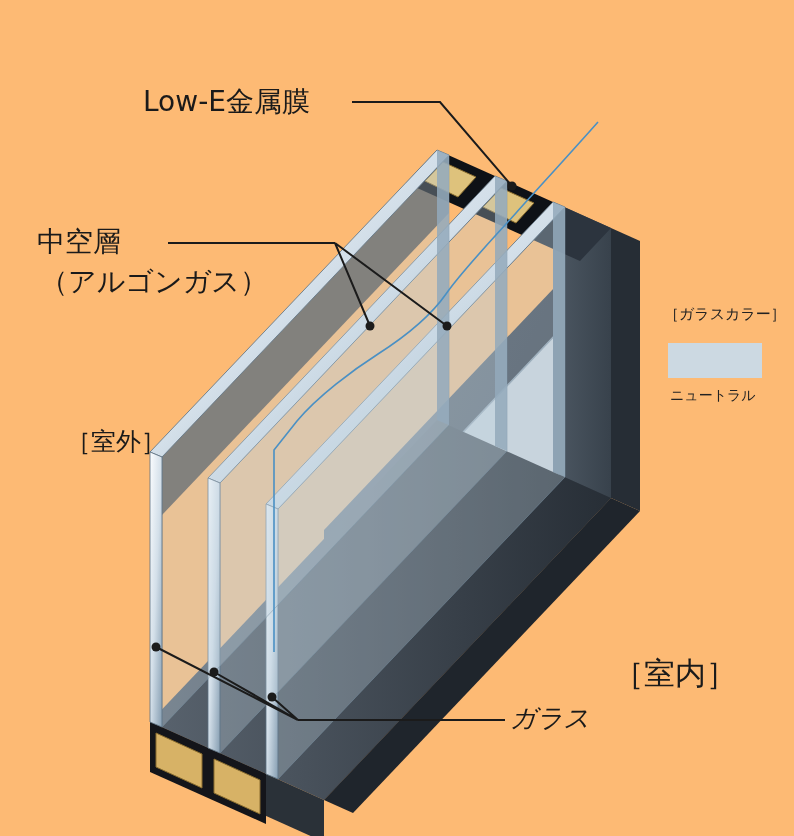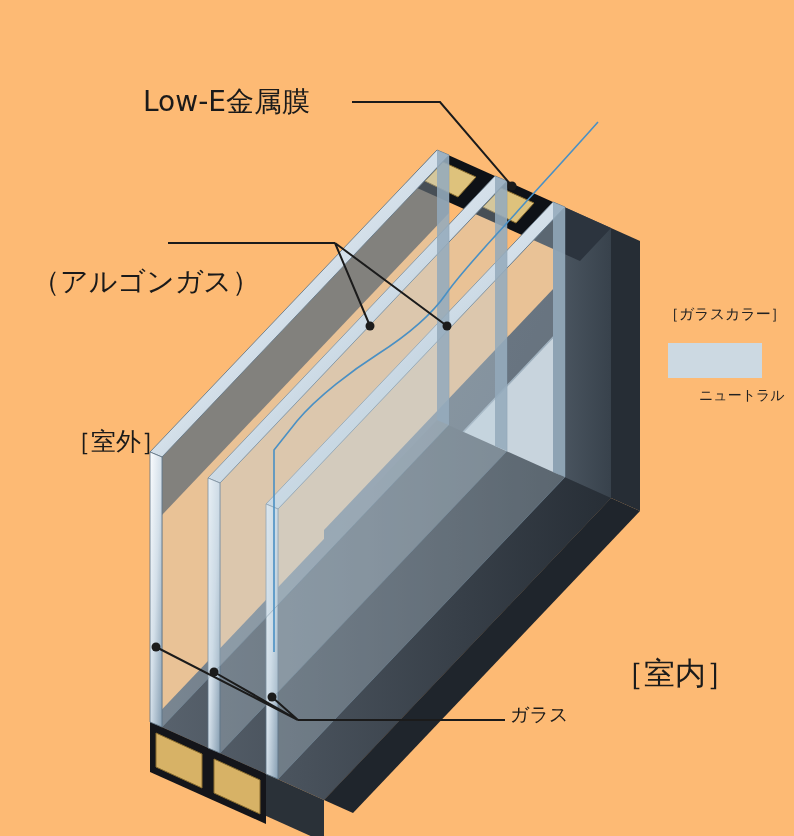--- a/index.html
+++ b/index.html
@@ -8,27 +8,27 @@
     width:794px;height:836px;
     background:#fdba74;
     overflow:hidden;
     font-family:"DejaVu Sans","Liberation Sans",sans-serif;
     color:#1a1a1a;
   }
   .stage svg{position:absolute;left:0;top:0;}
   .lbl{position:absolute;white-space:nowrap;line-height:1.2;}
   .lbl-lowe{left:143px;top:85px;font-size:28px;}
   .lbl-air1{left:37px;top:225px;font-size:28px;}
-  .lbl-air2{left:32px;top:265px;font-size:28px;}
+  .lbl-air2{left:40px;top:265px;font-size:28px;}
   .lbl-outdoor{left:40px;top:427px;font-size:25px;margin-left:26px;}
   .lbl-indoor{left:613px;top:655px;font-size:31px;}
-  .lbl-glass{left:510px;top:703px;font-size:19px;}
+  .lbl-glass{left:510px;top:703px;font-size:26px;font-style:italic;}
   .legend-title{left:664px;top:305px;font-size:15px;color:#222;}
   .legend-swatch{position:absolute;left:668px;top:343px;width:94px;height:35px;background:#ccd9e2;}
-  .legend-name{left:670px;top:387px;font-size:14px;color:#222;margin-left:29px;}
+  .legend-name{left:670px;top:387px;font-size:14px;color:#222;}
 </style>
 </head>
 <body>
 
 <div class="stage">
 
   <svg width="794" height="836" viewBox="0 0 794 836">
     <defs>
       <linearGradient id="gEdge" x1="0" y1="0" x2="1" y2="1">
         <stop offset="0" stop-color="#fbfdff"></stop>
@@ -101,20 +101,21 @@
       <circle cx="512" cy="186" r="4.5"></circle>
       <circle cx="370" cy="326" r="4.5"></circle>
       <circle cx="447" cy="326" r="4.5"></circle>
       <circle cx="156" cy="647" r="4.5"></circle>
       <circle cx="214" cy="672" r="4.5"></circle>
       <circle cx="272" cy="697" r="4.5"></circle>
     </g>
   </svg>
 
   <div class="lbl lbl-lowe">Low-E金属膜</div>
+  <div class="lbl lbl-air1">中空層</div>
   <div class="lbl lbl-air2">（アルゴンガス）</div>
   <div class="lbl lbl-outdoor">［室外］</div>
   <div class="lbl lbl-indoor">［室内］</div>
   <div class="lbl lbl-glass">ガラス</div>
 
   <div class="lbl legend-title">［ガラスカラー］</div>
   <div class="legend-swatch"></div>
   <div class="lbl legend-name">ニュートラル</div>
 
 </div>

